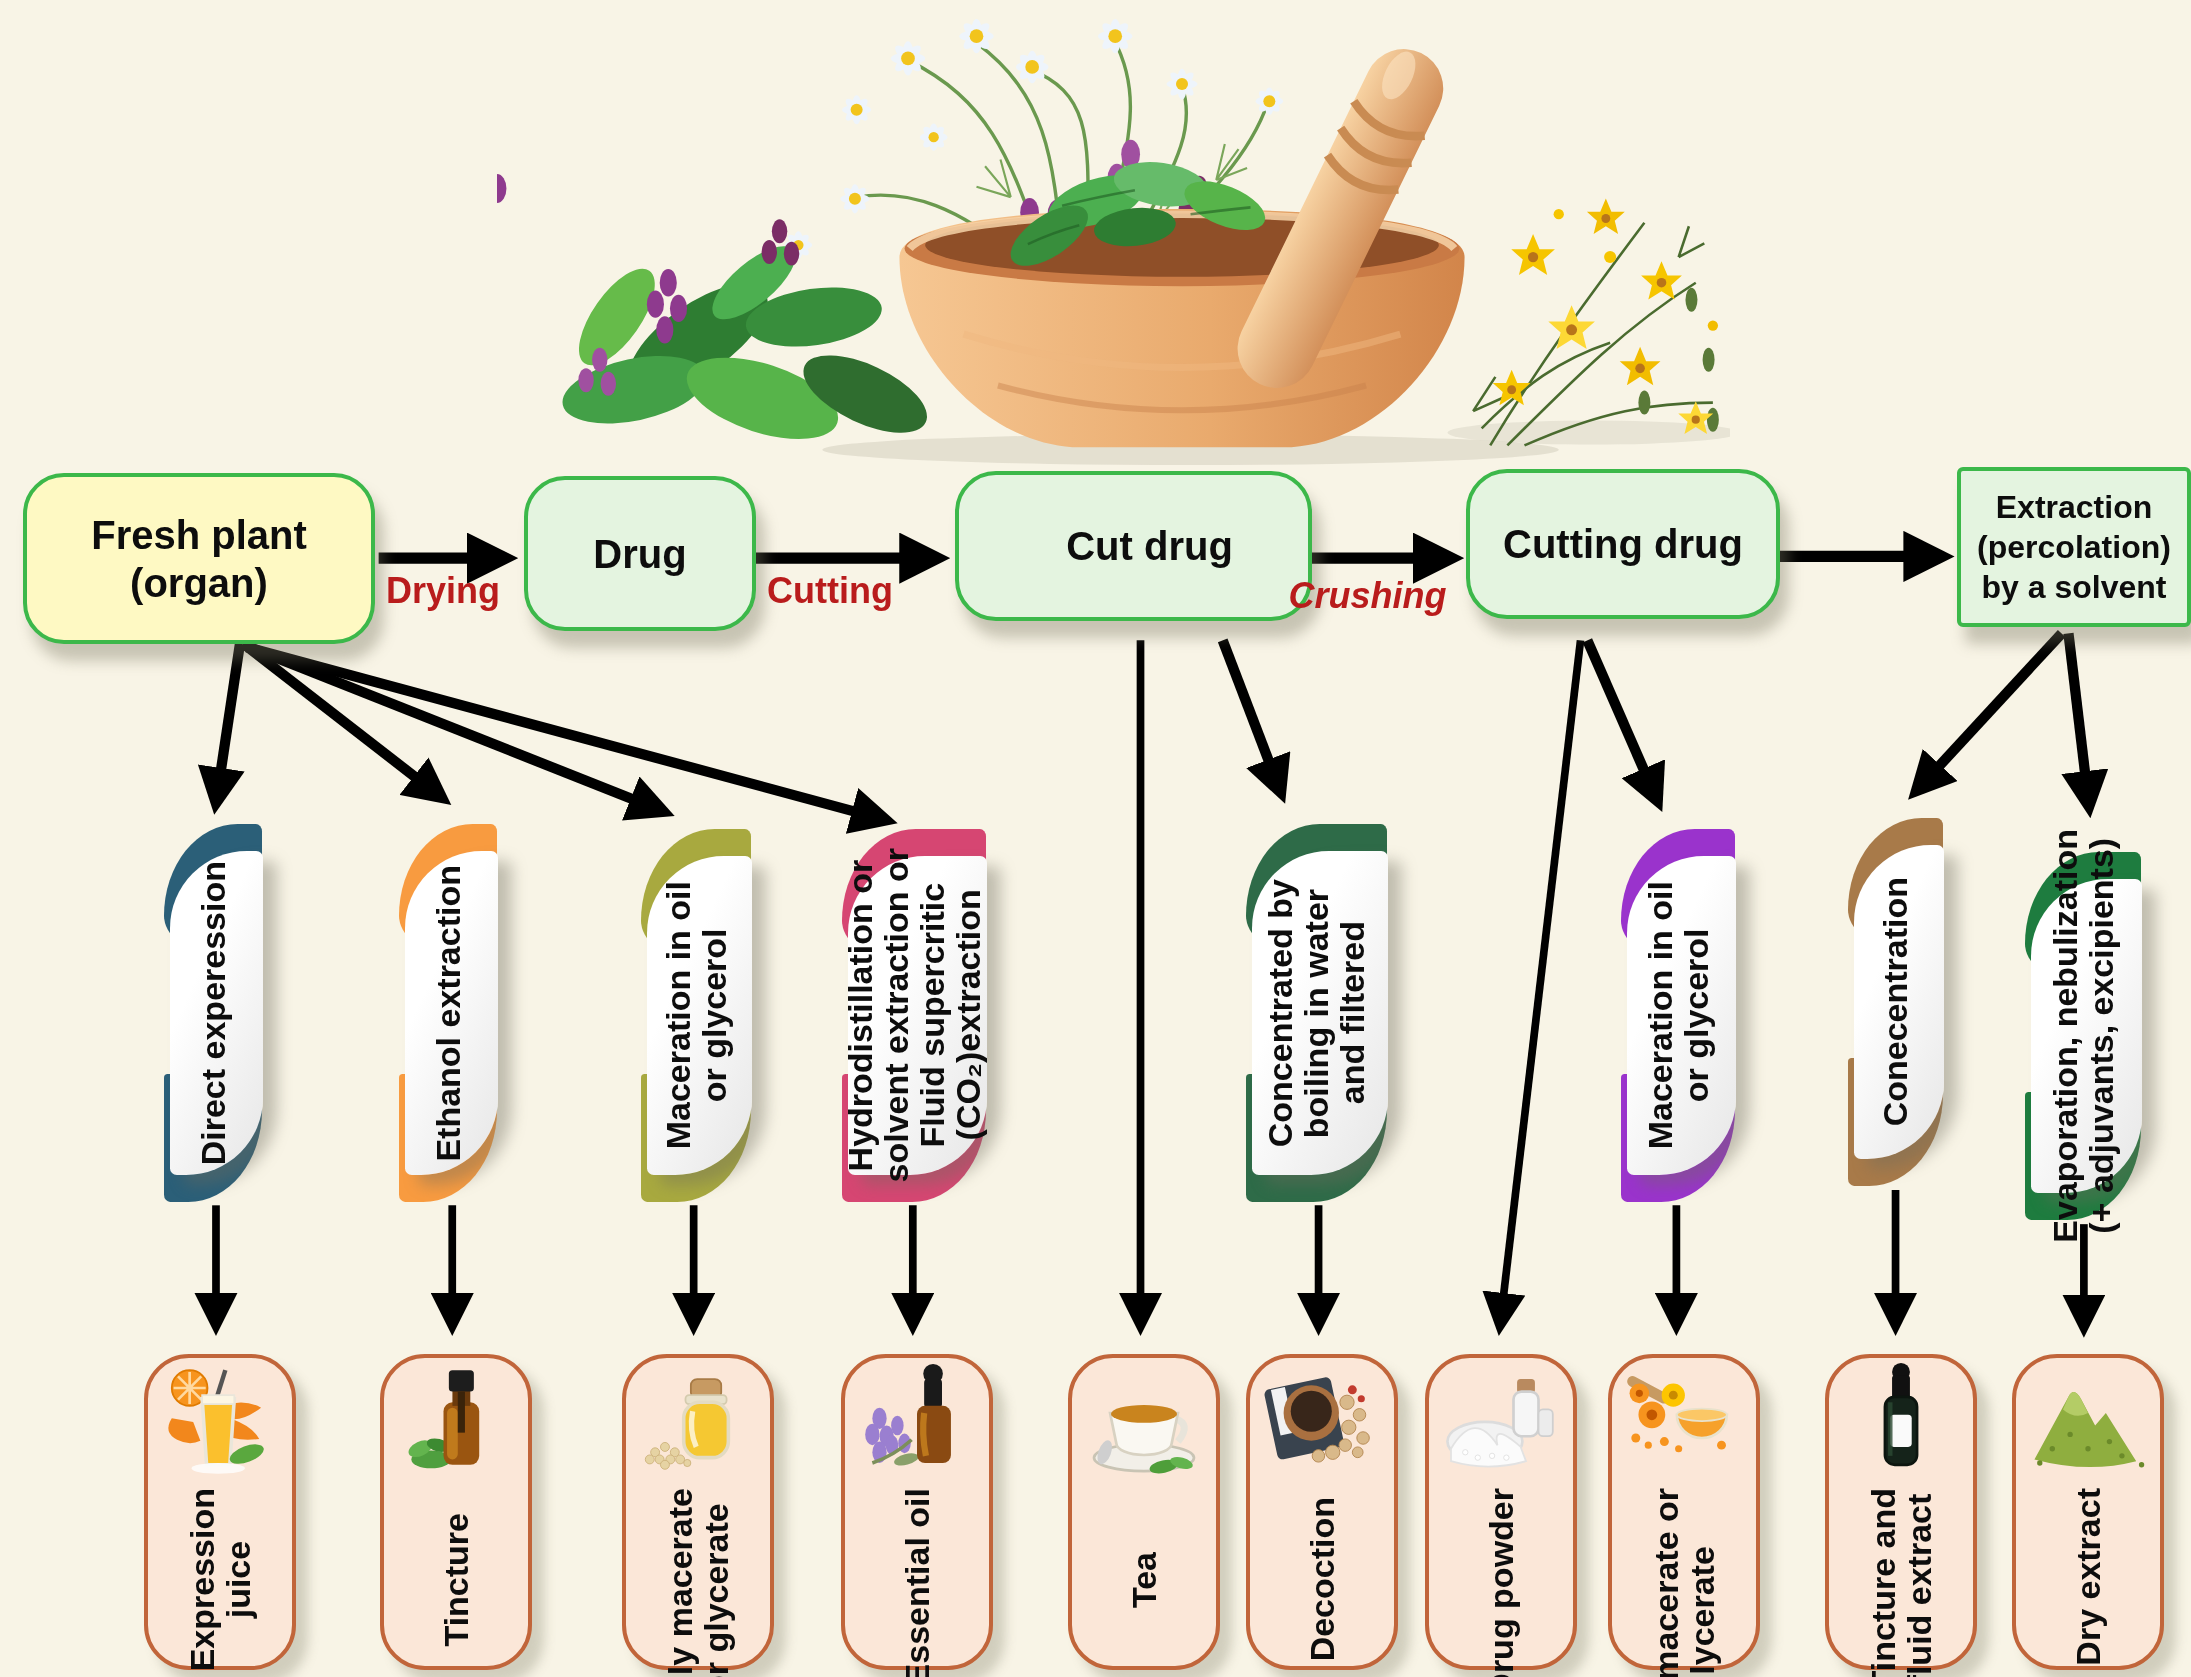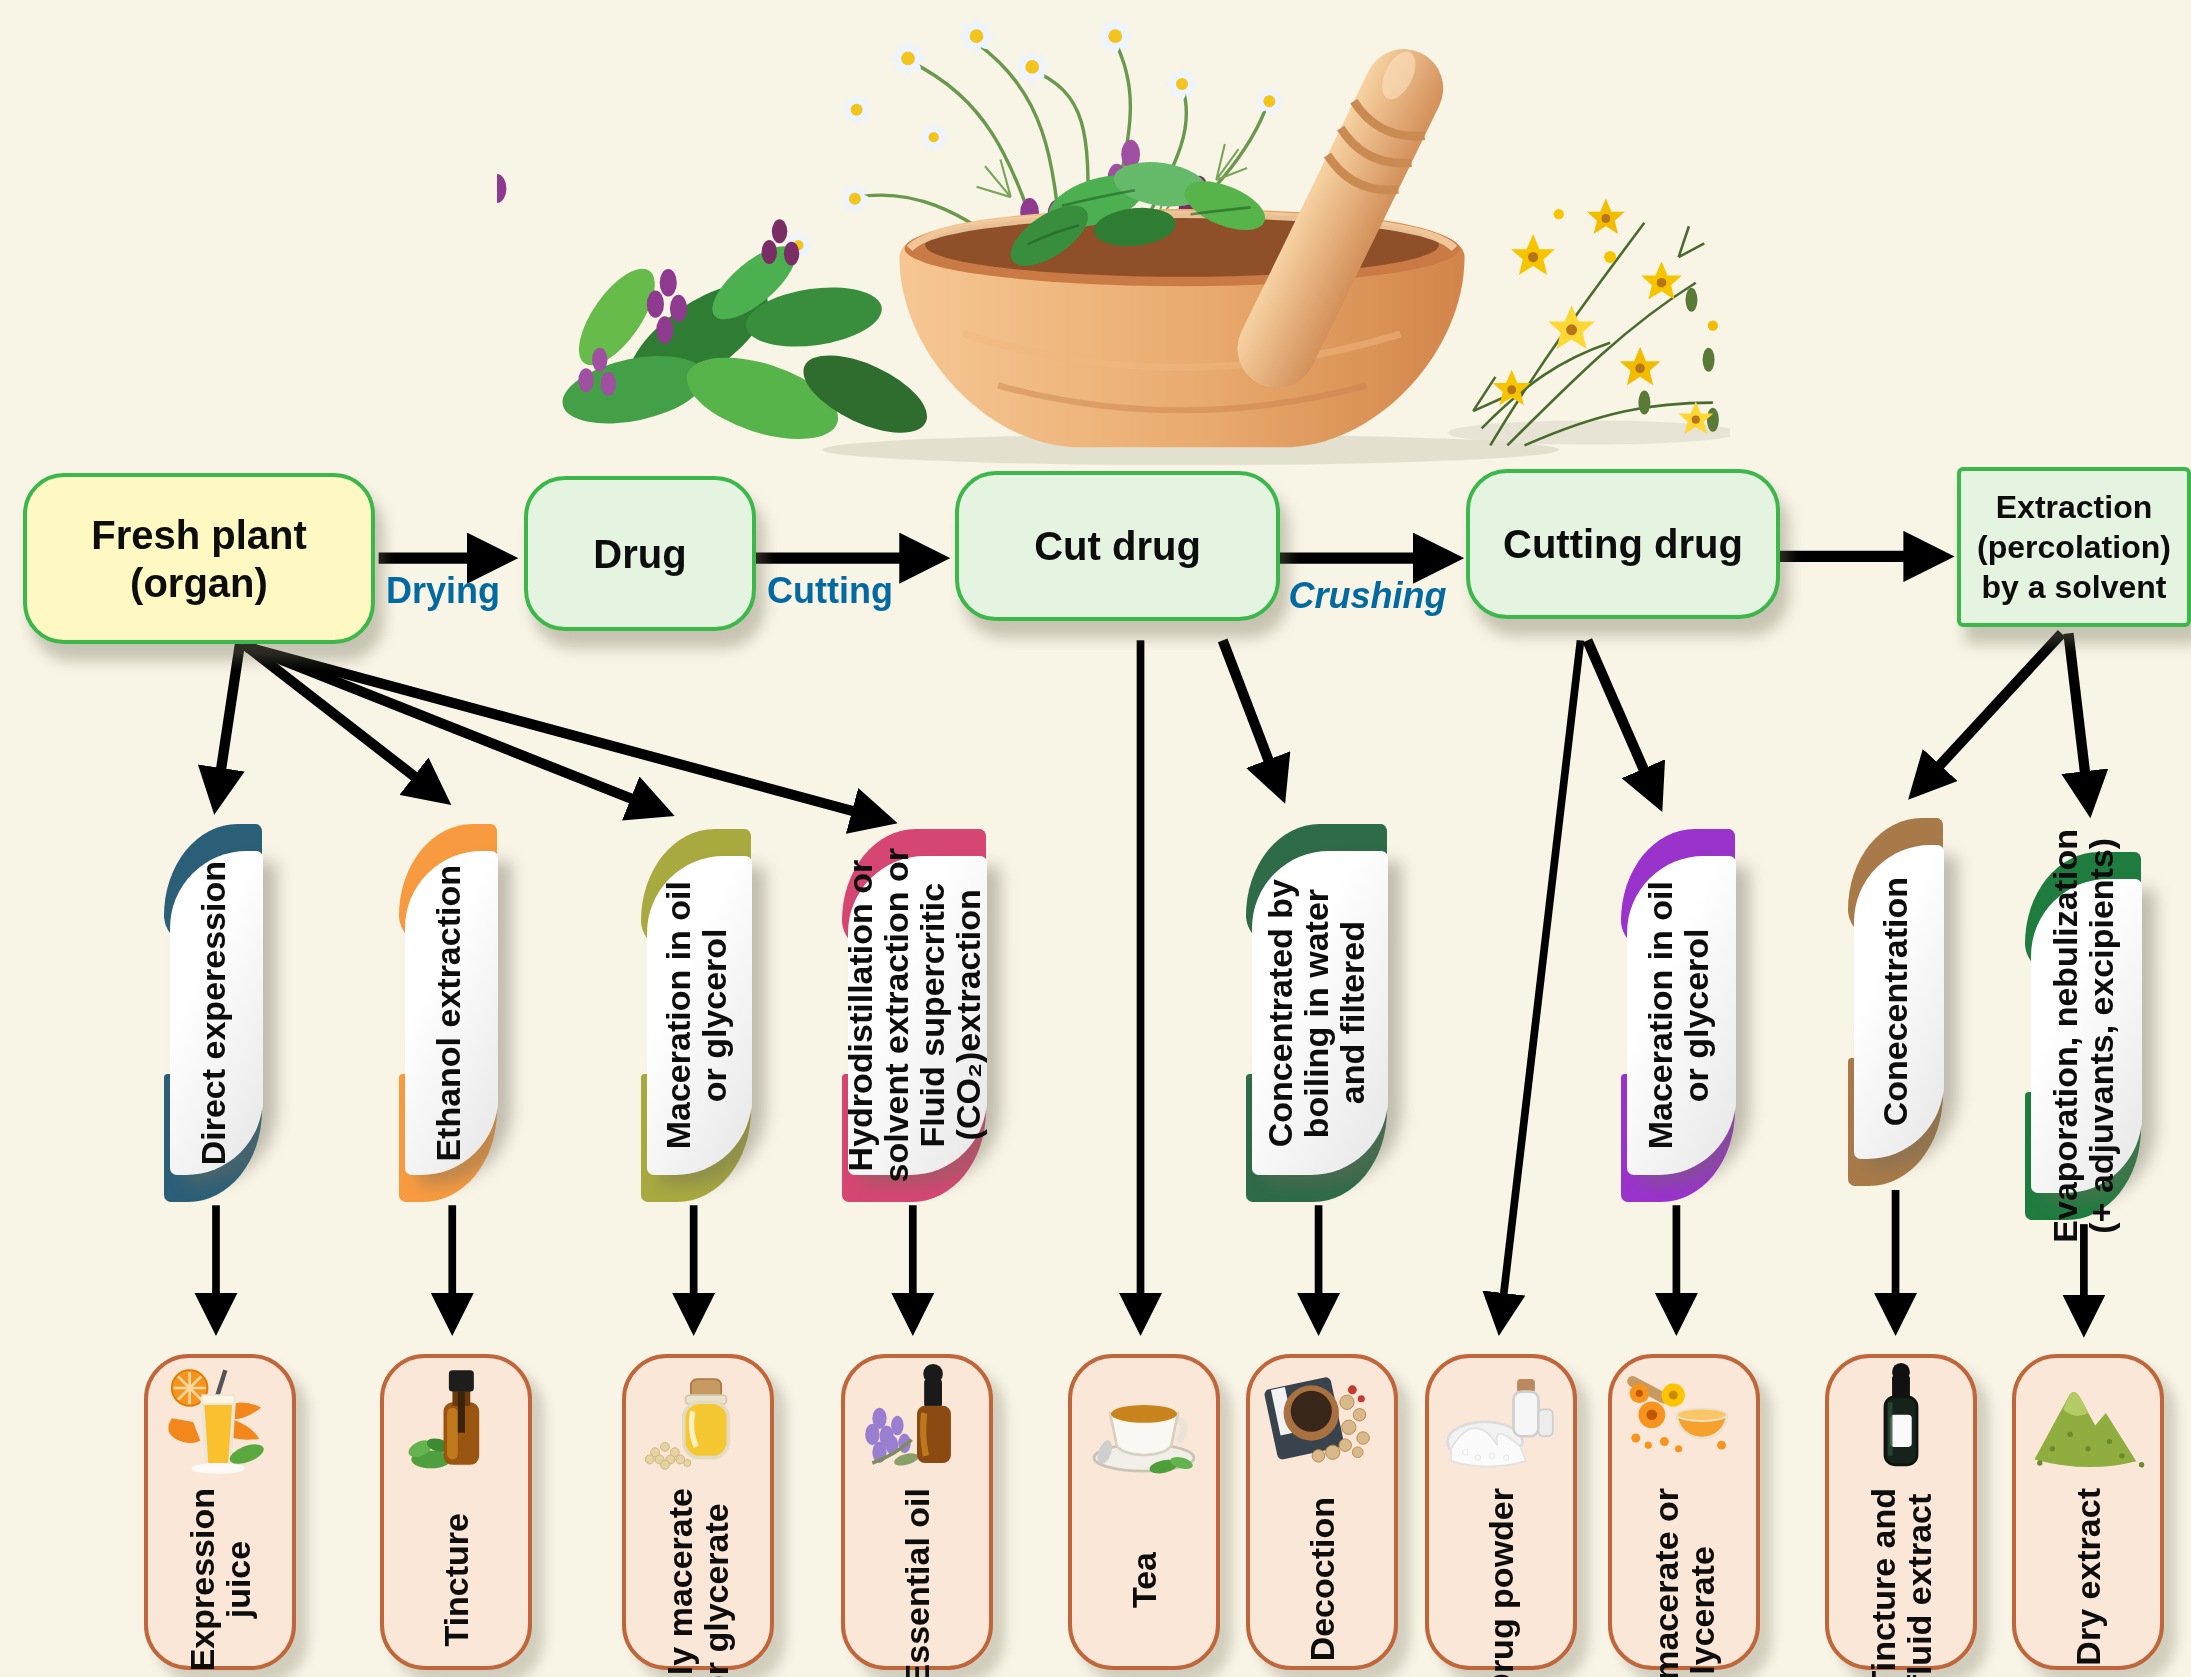--- a/index.html
+++ b/index.html
@@ -11,25 +11,25 @@
 
   
   #arrows{position:absolute;left:0;top:0;width:2192px;height:1677px;pointer-events:none;}
 
   
   .stage{position:absolute;display:flex;flex-direction:column;align-items:center;justify-content:center;
          border:4.3px solid #3cb84a;border-radius:41px;font-weight:bold;font-size:40px;line-height:1.2;
          text-align:center;color:#0d0d0d;box-shadow:8.6px 17px 13.7px rgba(120,118,96,.38);}
   .stage-1{left:23px;  top:473px;width:344px;height:163px;}
   .stage-2{left:524px; top:476px;width:224px;height:147px;}
-  .stage-3{left:955px;top:471px;width:317px;height:142px;}
+  .stage-3{left:955px;top:471px;width:317px;height:142px;padding-left:32px;}
   .stage-4{left:1466px;top:469px;width:306px;height:142px;}
   .stage-5{left:1957px;top:467px;width:226px;height:152px;font-size:32px;line-height:1.25;border-radius:6px;}
 
-  .transition{position:absolute;font-weight:bold;font-size:36px;color:#0369a1;text-align:center;}
+  .transition{position:absolute;font-weight:bold;font-size:36px;color:#b91c1c;text-align:center;}
   .t-1{left:368px; top:570px;width:150px;}
   .t-2{left:753px; top:570px;width:154px;}
   .t-3{left:1284px;top:575px;width:167px;font-style:italic;}
 
   
   .ribbon{position:absolute;}
   .fold{position:absolute;left:3.4px;right:3.4px;height:128px;}
   .fold-top{top:0;border-radius:103px 8.6px 5.1px 68px / 128px 10.3px 5.1px 51px;}
   .fold-bottom{bottom:0;border-radius:5.1px 68px 103px 8.6px / 5.1px 51px 128px 10.3px;}
   .ribbon-body{position:absolute;top:27px;bottom:27px;left:8.6px;right:1.7px;

